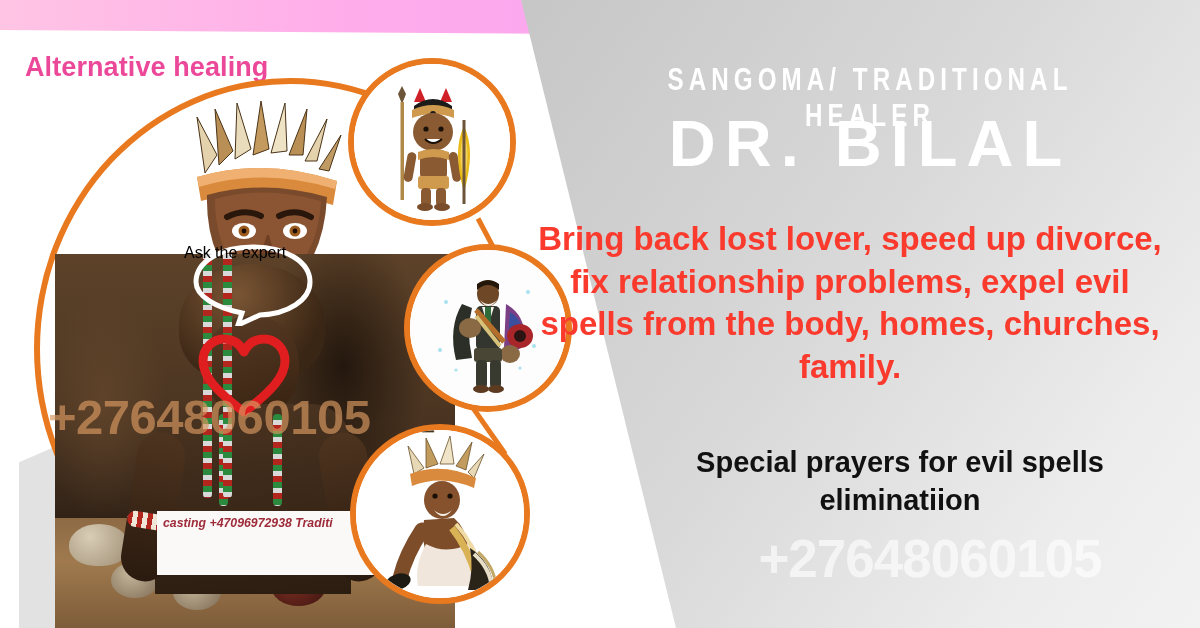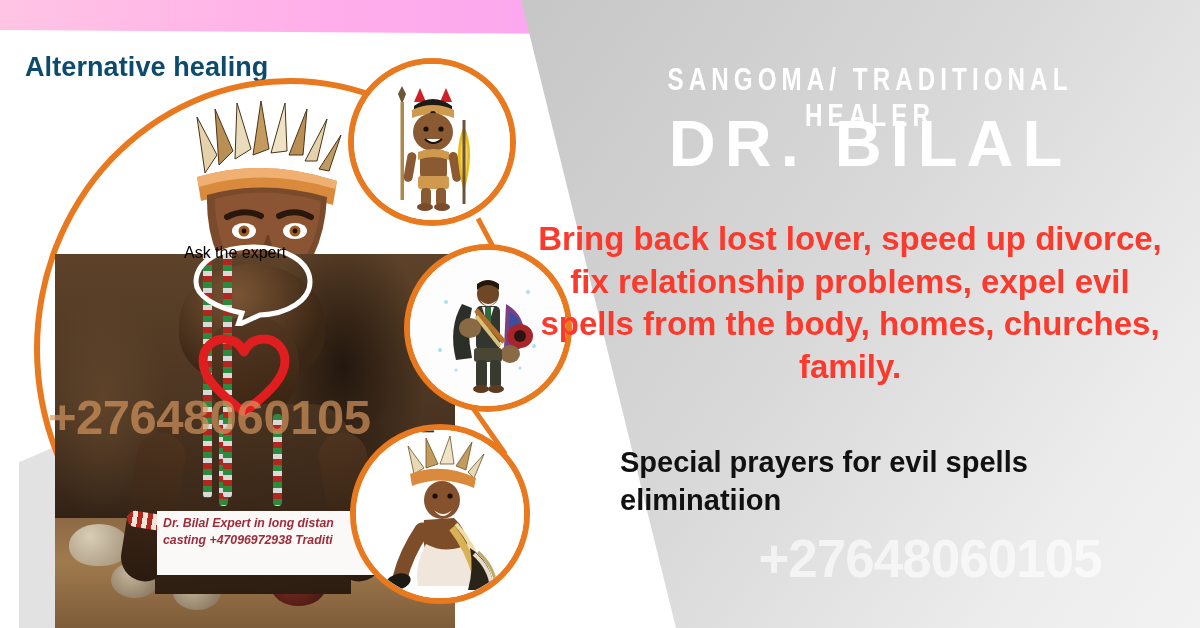--- a/index.html
+++ b/index.html
@@ -25,21 +25,21 @@
   
   #grey-panel{position:absolute;top:0;left:0;width:1200px;height:628px;
     background:linear-gradient(125deg,#b9b9b9 0%,#c4c4c4 28%,#d8d8d8 62%,#ededed 88%,#f2f2f2 100%);
     clip-path:polygon(521px 0,1200px 0,1200px 628px,676px 628px);}
   #grey-foot{position:absolute;left:19px;bottom:0;width:250px;height:255px;
     background:#e2e2e2;
     clip-path:polygon(0 35%,83% 0,100% 100%,0 100%);}
 
   
   #alt-heal{position:absolute;left:25px;top:52px;font-size:27px;font-weight:bold;
-    color:#0c4a6e;letter-spacing:.1px;}
+    color:#ec4899;letter-spacing:.1px;}
 
   
   #big-ring{position:absolute;left:34px;top:78px;width:500px;height:530px;
     border:6px solid #e8791f;border-radius:50%;
     clip-path:polygon(0 0,72% 0,72% 100%,0 100%);}
 
   
   .connector{position:absolute;border-top:5px solid #e8791f;transform-origin:left center;}
 
   
@@ -96,21 +96,21 @@
 
   
   #kicker{position:absolute;left:560px;top:62px;width:620px;text-align:center;
     color:#fff;font-size:31px;font-weight:bold;letter-spacing:6.5px;
     font-family:"Liberation Sans",sans-serif;
     transform:scaleX(.78);transform-origin:center;}
   #name{position:absolute;left:560px;top:106px;width:620px;text-align:center;
     color:#fff;font-size:65px;font-weight:bold;letter-spacing:9px;}
   #red-body{position:absolute;left:528px;top:218px;width:644px;text-align:center;
     color:#fb3a2e;font-size:33px;font-weight:bold;line-height:1.29;}
-  #black-body{position:absolute;left:620px;top:444px;width:560px;text-align:left;
+  #black-body{position:absolute;left:620px;top:444px;width:560px;text-align:center;
     color:#111;font-size:29px;font-weight:bold;line-height:1.3;}
   #wm-right{position:absolute;left:660px;top:528px;width:540px;text-align:center;
     color:rgba(255,255,255,.62);font-size:53px;font-weight:bold;letter-spacing:-1px;}
 </style>
 </head>
 <body>
 
 <div id="poster">
 
   <div class="topbar" id="bar-pink"></div>
@@ -201,21 +201,20 @@
     <div class="sp-txt">Ask the expert</div>
   </div>
 
   <svg id="heart" viewBox="0 0 96 86">
     <path d="M48 79 C20 58 7 43 7 28 C7 15 17 6 28 6 C37 6 44 11 48 19 C52 11 59 6 68 6 C79 6 89 15 89 28 C89 43 76 58 48 79 Z" fill="none" stroke="#e01e20" stroke-width="9" stroke-linejoin="round"></path>
   </svg>
 
   <div id="wm-photo">+27648060105</div>
 
   <div id="caption">
-    <p>Dr. Bilal Expert in long distan</p>
     <p>casting +47096972938 Traditi</p>
   </div>
 
   <div class="circ" id="circ1">
     <svg viewBox="0 0 156 156">
       <rect width="156" height="156" fill="#fff"></rect>
 
       <path d="M48 22 L44 30 L48 40 L52 30 Z" fill="#6b5437"></path>
       <rect x="46.5" y="38" width="3.5" height="98" fill="#b08948"></rect>
 

